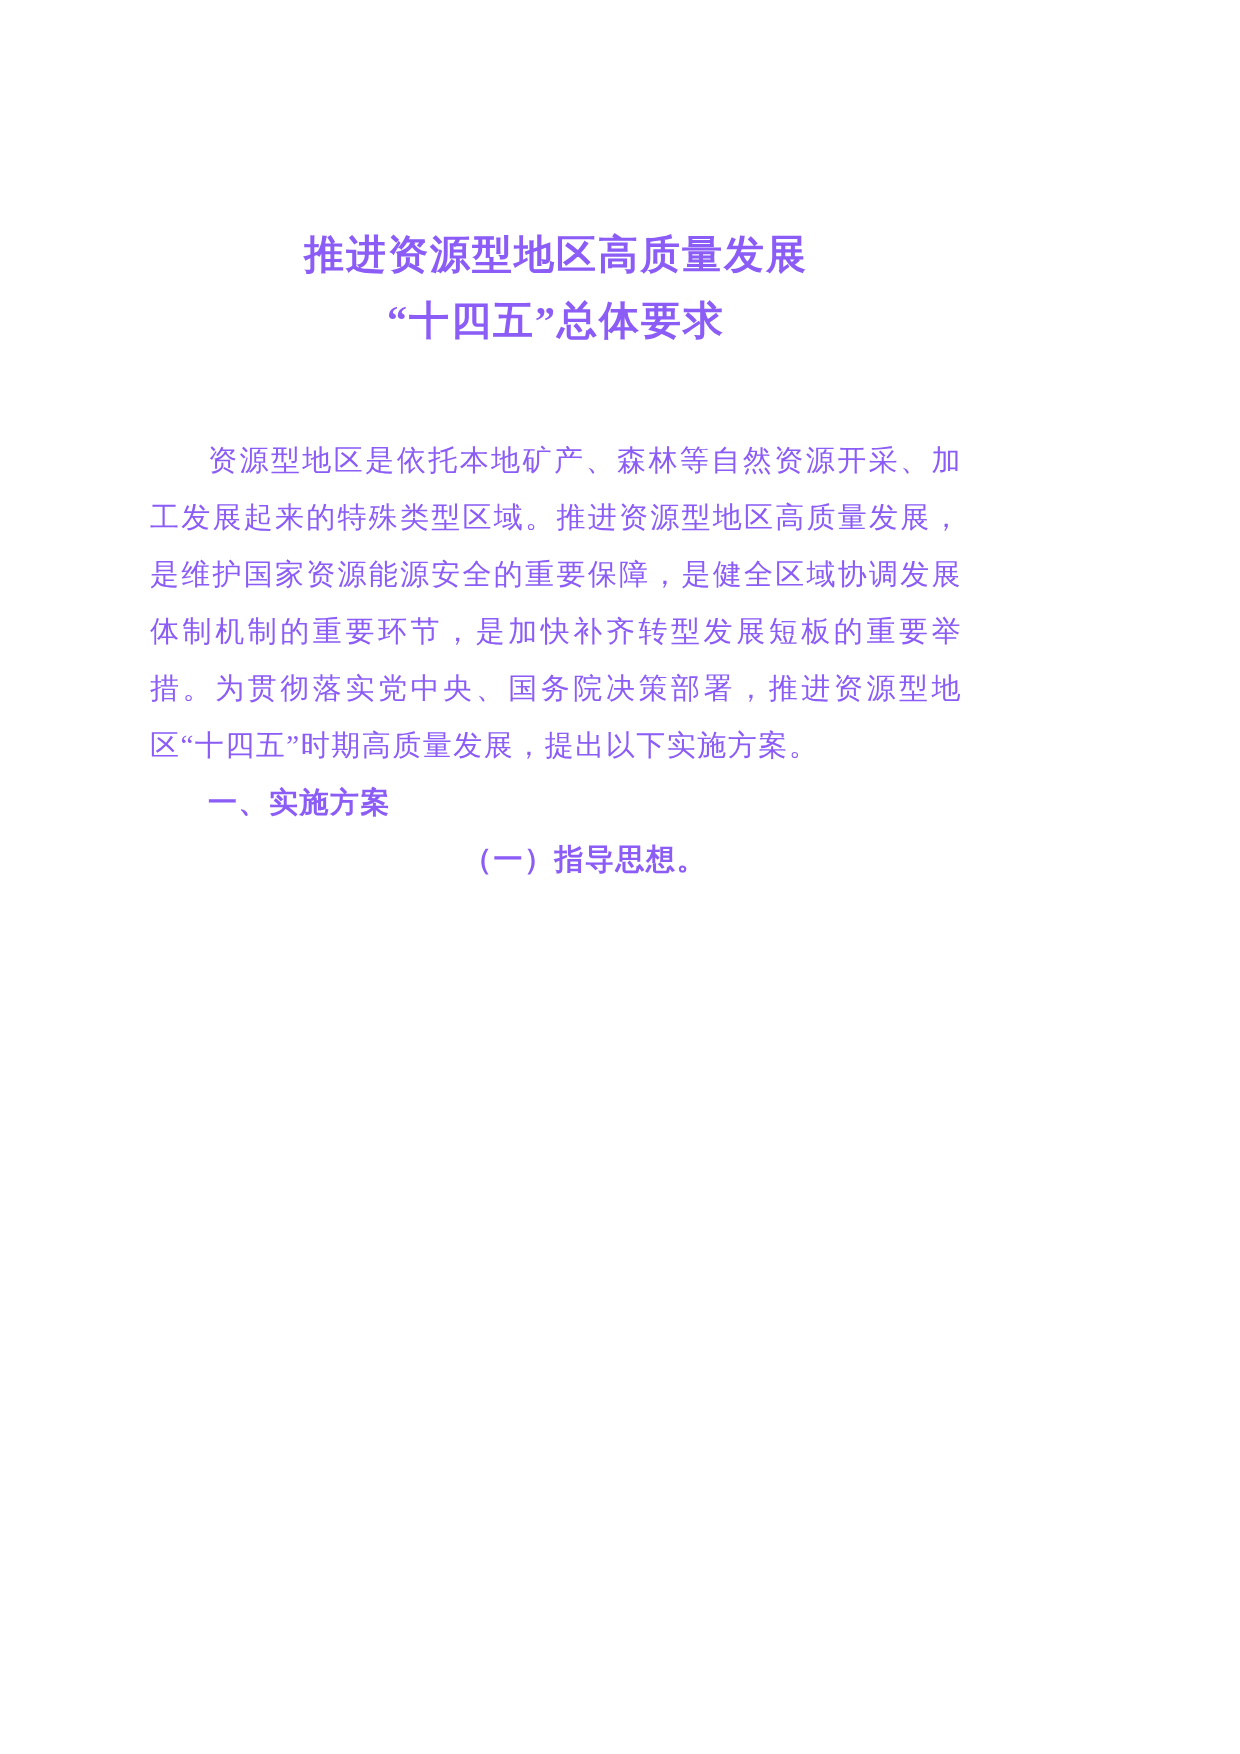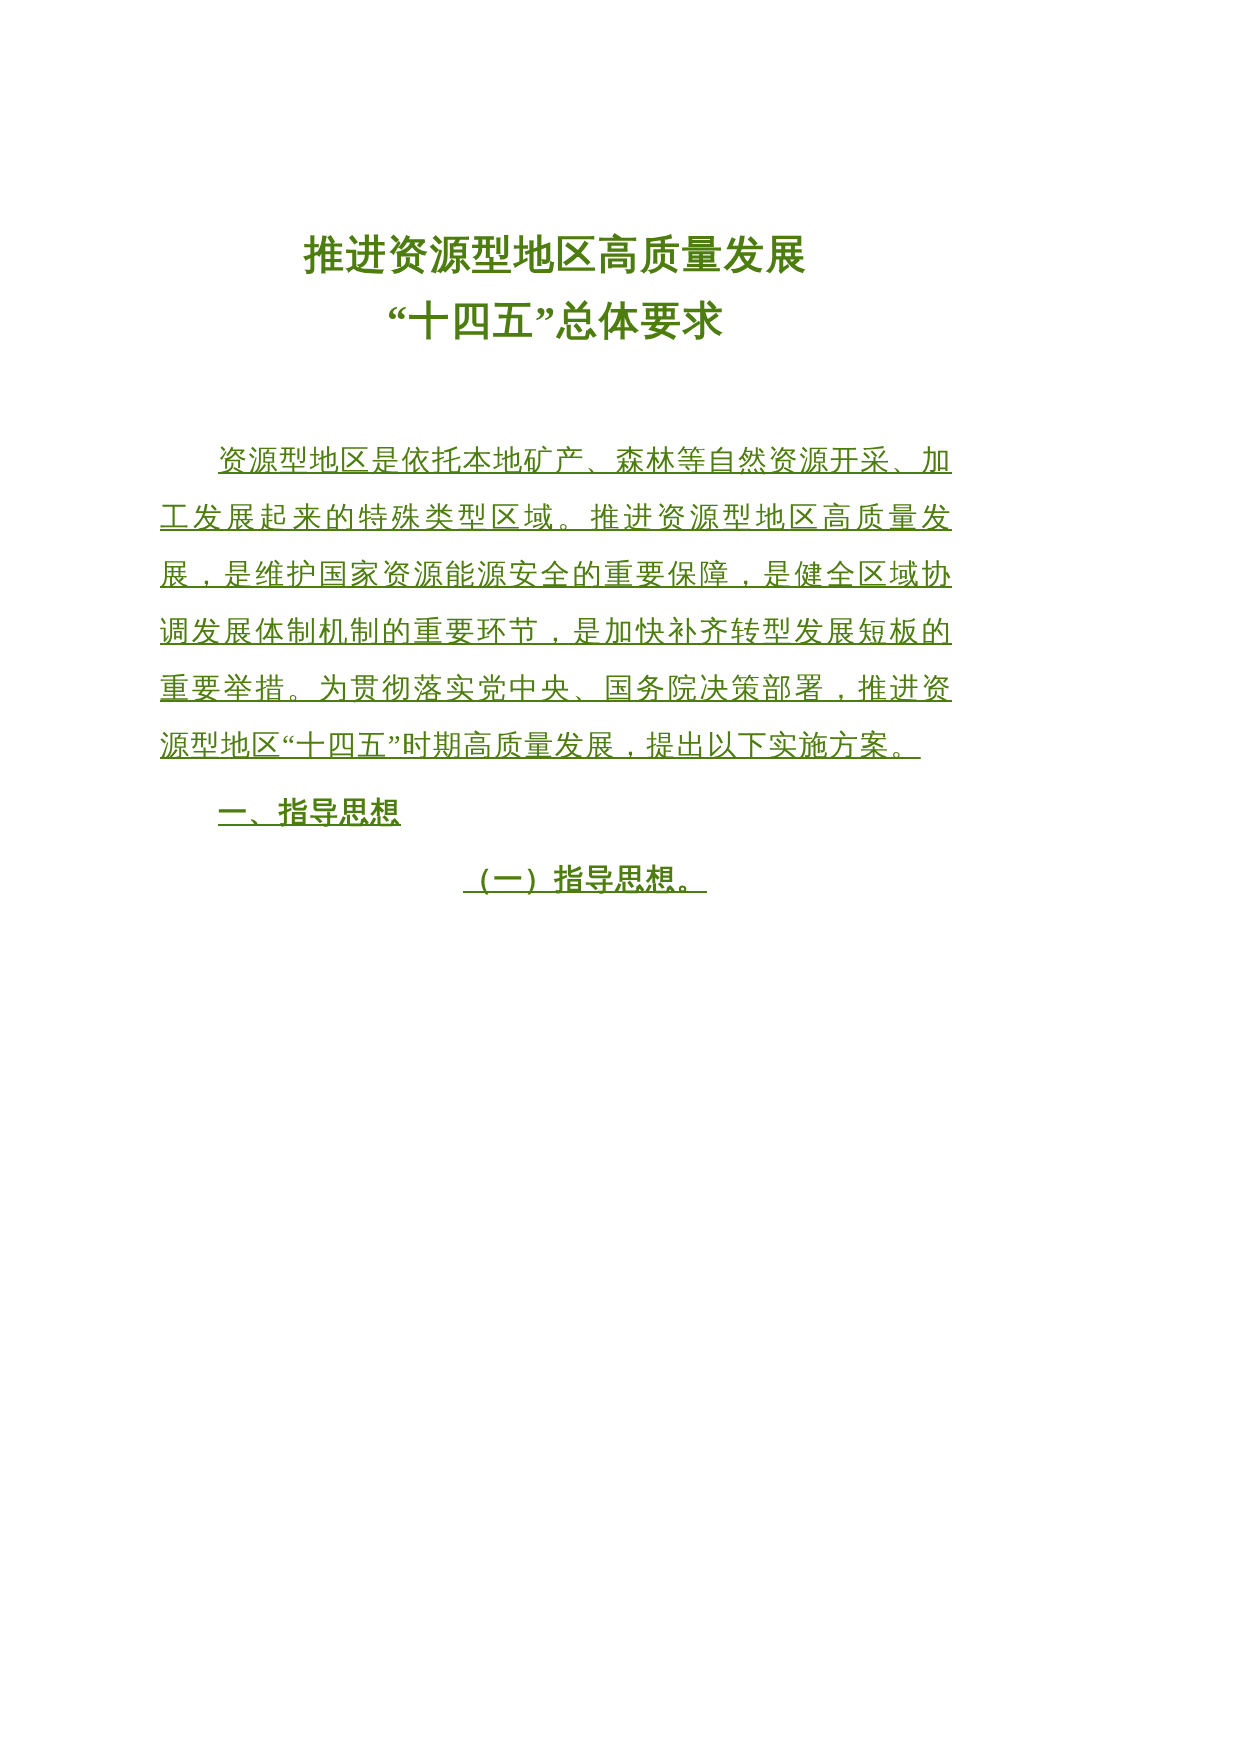--- a/index.html
+++ b/index.html
@@ -8,45 +8,44 @@
     background: #ffffff;
   }
   .page {
     position: relative;
     width: 1240px;
     height: 1754px;
     margin: 0 auto;
     background: #ffffff;
     box-sizing: border-box;
     padding: 222px 278px 0 150px;
-    color: #4d7c0f;
+    color: #8b5cf6;
     font-family: "Liberation Serif", "DejaVu Serif", serif;
     overflow: hidden;
   }
   .doc-title {
     text-align: center;
     font-weight: bold;
     font-size: 40px;
     line-height: 66px;
     letter-spacing: 2px;
     margin: 0 0 78px 0;
   }
   .doc-title .title-line {
     display: block;
   }
   .content p {
-    margin: 10px;
+    margin: 0;
     font-size: 29px;
     line-height: 57px;
     text-indent: 2em;
     text-align: justify;
     text-justify: inter-ideograph;
     letter-spacing: 1.5px;
     word-break: break-all;
-    text-decoration: underline;
   }
   .content p.section-heading {
     font-family: "Liberation Sans", "DejaVu Sans", sans-serif;
     font-weight: bold;
     text-align: left;
   }
   .content p.subsection-heading {
     font-weight: bold;
     text-align: center;
   }
@@ -57,19 +56,19 @@
 <div class="page">
 
   <h1 class="doc-title">
     <span class="title-line">推进资源型地区高质量发展</span>
     <span class="title-line">“十四五”总体要求</span>
   </h1>
 
   <div class="content">
     <p class="body-paragraph">资源型地区是依托本地矿产、森林等自然资源开采、加工发展起来的特殊类型区域。推进资源型地区高质量发展，是维护国家资源能源安全的重要保障，是健全区域协调发展体制机制的重要环节，是加快补齐转型发展短板的重要举措。为贯彻落实党中央、国务院决策部署，推进资源型地区“十四五”时期高质量发展，提出以下实施方案。</p>
 
-    <p class="section-heading">一、指导思想</p>
+    <p class="section-heading">一、实施方案</p>
 
     <p class="subsection-heading">（一）指导思想。</p>
 
   </div>
 
 </div>
 
 </body></html>

